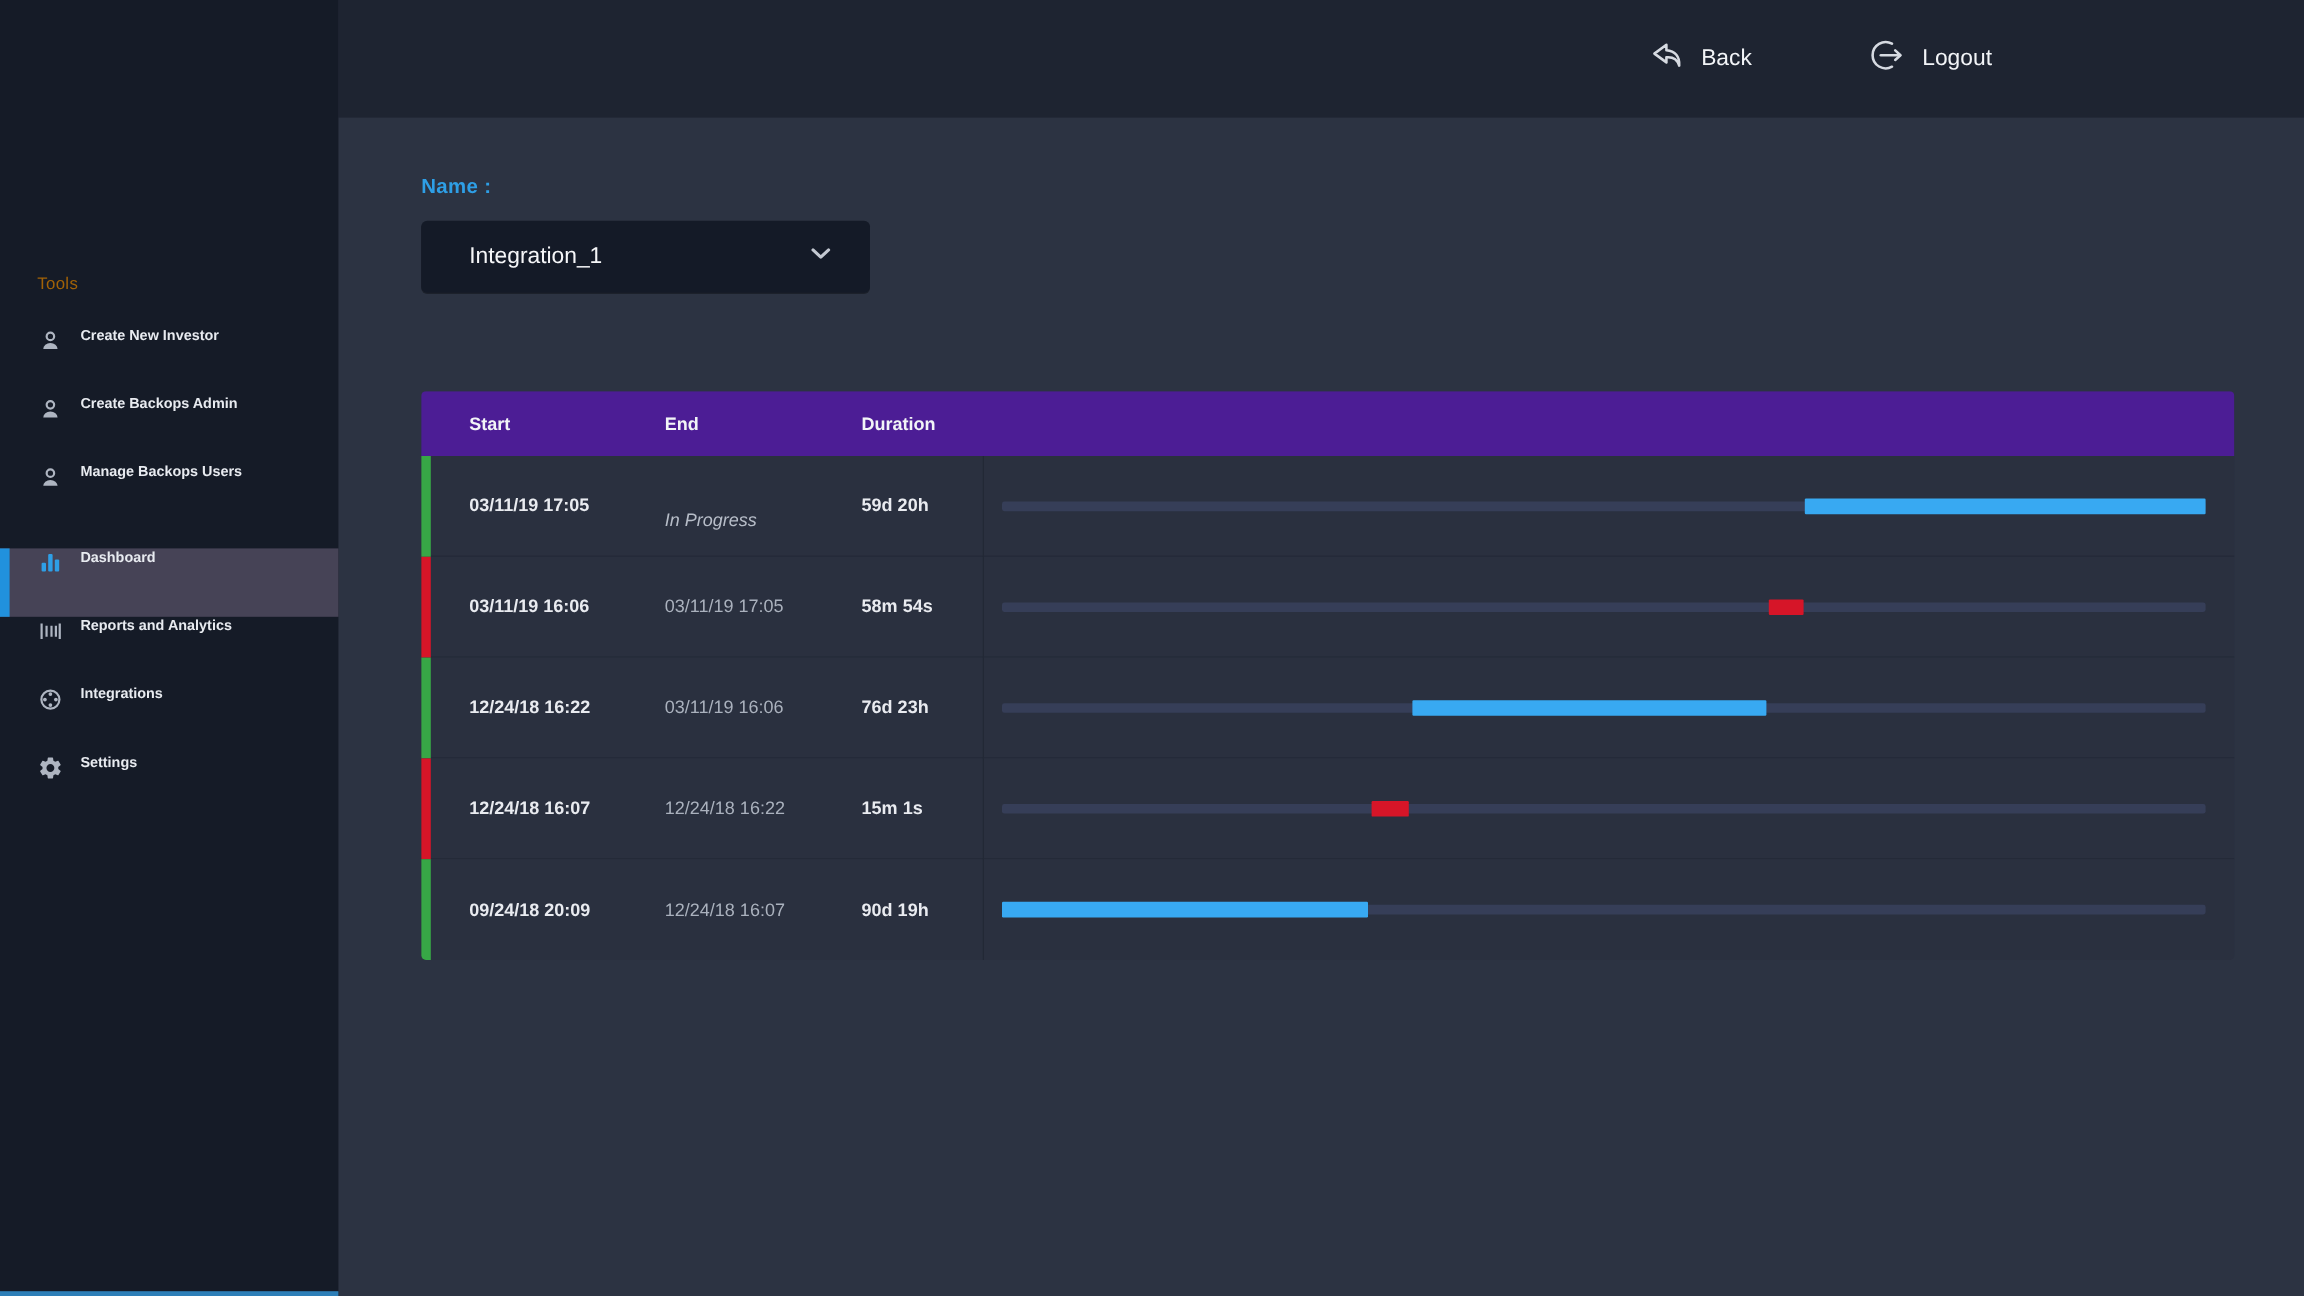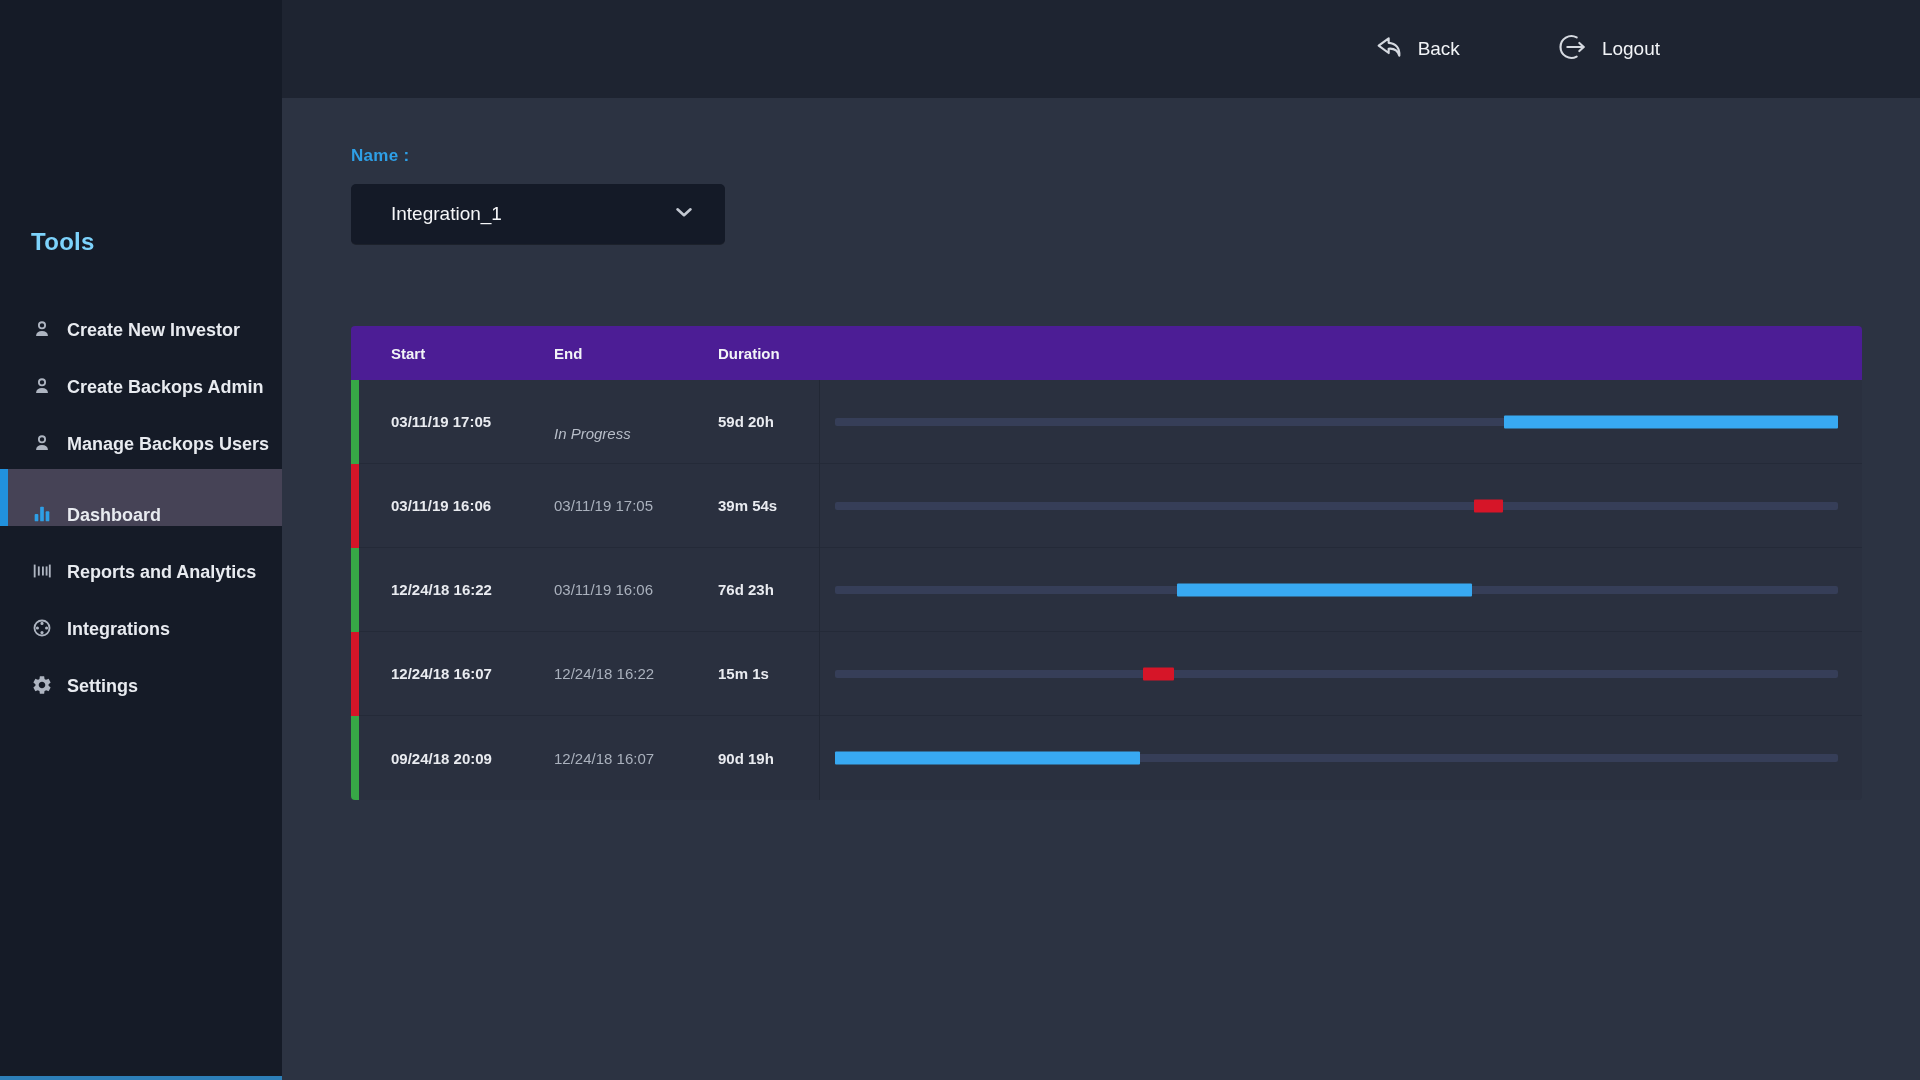--- a/index.html
+++ b/index.html
@@ -13,27 +13,27 @@
 
   
   .sidebar {
     position: relative;
     width: 282px; height: 1080px;
     background: #151b27;
     flex: 0 0 282px;
   }
   .sidebar-title {
     margin: 228px 0 28px 31px;
-    font-size: 24px; font-weight: 700; color: #7dd3fc; letter-spacing: .3px;
+    font-size: 14px; font-weight: 400; color: #a16207; letter-spacing: .3px;
   }
   .nav-item {
-    display: flex; align-items: flex-end;
+    display: flex; align-items: flex-start;
     height: 57px; padding-left: 30px;
     cursor: pointer; position: relative;
-    font-size: 18px; font-weight: 600; color: #e8ebf0;
+    font-size: 12px; font-weight: 600; color: #e8ebf0;
   }
   .nav-item .nav-icon {
     width: 24px; height: 24px; margin-right: 13px;
     display: inline-flex; align-items: center; justify-content: center;
     color: #aeb5c1;
   }
   .nav-item.active { background: #464356; margin-top: 14px; }
   .nav-item.active::before {
     content: ""; position: absolute; left: 0; top: 0;
     width: 8px; height: 100%; background: #2191dd;
@@ -269,21 +269,21 @@
               <span class="bar-track">
                 <span class="bar-segment" style="left: 66.7%; width: 33.3%; background: rgb(56, 169, 242);"></span>
               </span>
             </span>
           </div>
 
           <div class="t-row">
             <span class="col-edge edge-down"></span>
             <span class="col-start">03/11/19 16:06</span>
             <span class="col-end">03/11/19 17:05</span>
-            <span class="col-duration">39m 54s</span>
+            <span class="col-duration">58m 54s</span>
             <span class="col-chart">
               <span class="bar-track">
                 <span class="bar-segment" style="left: 63.7%; width: 2.9%; background: rgb(214, 21, 40);"></span>
               </span>
             </span>
           </div>
 
           <div class="t-row">
             <span class="col-edge edge-up"></span>
             <span class="col-start">12/24/18 16:22</span>

